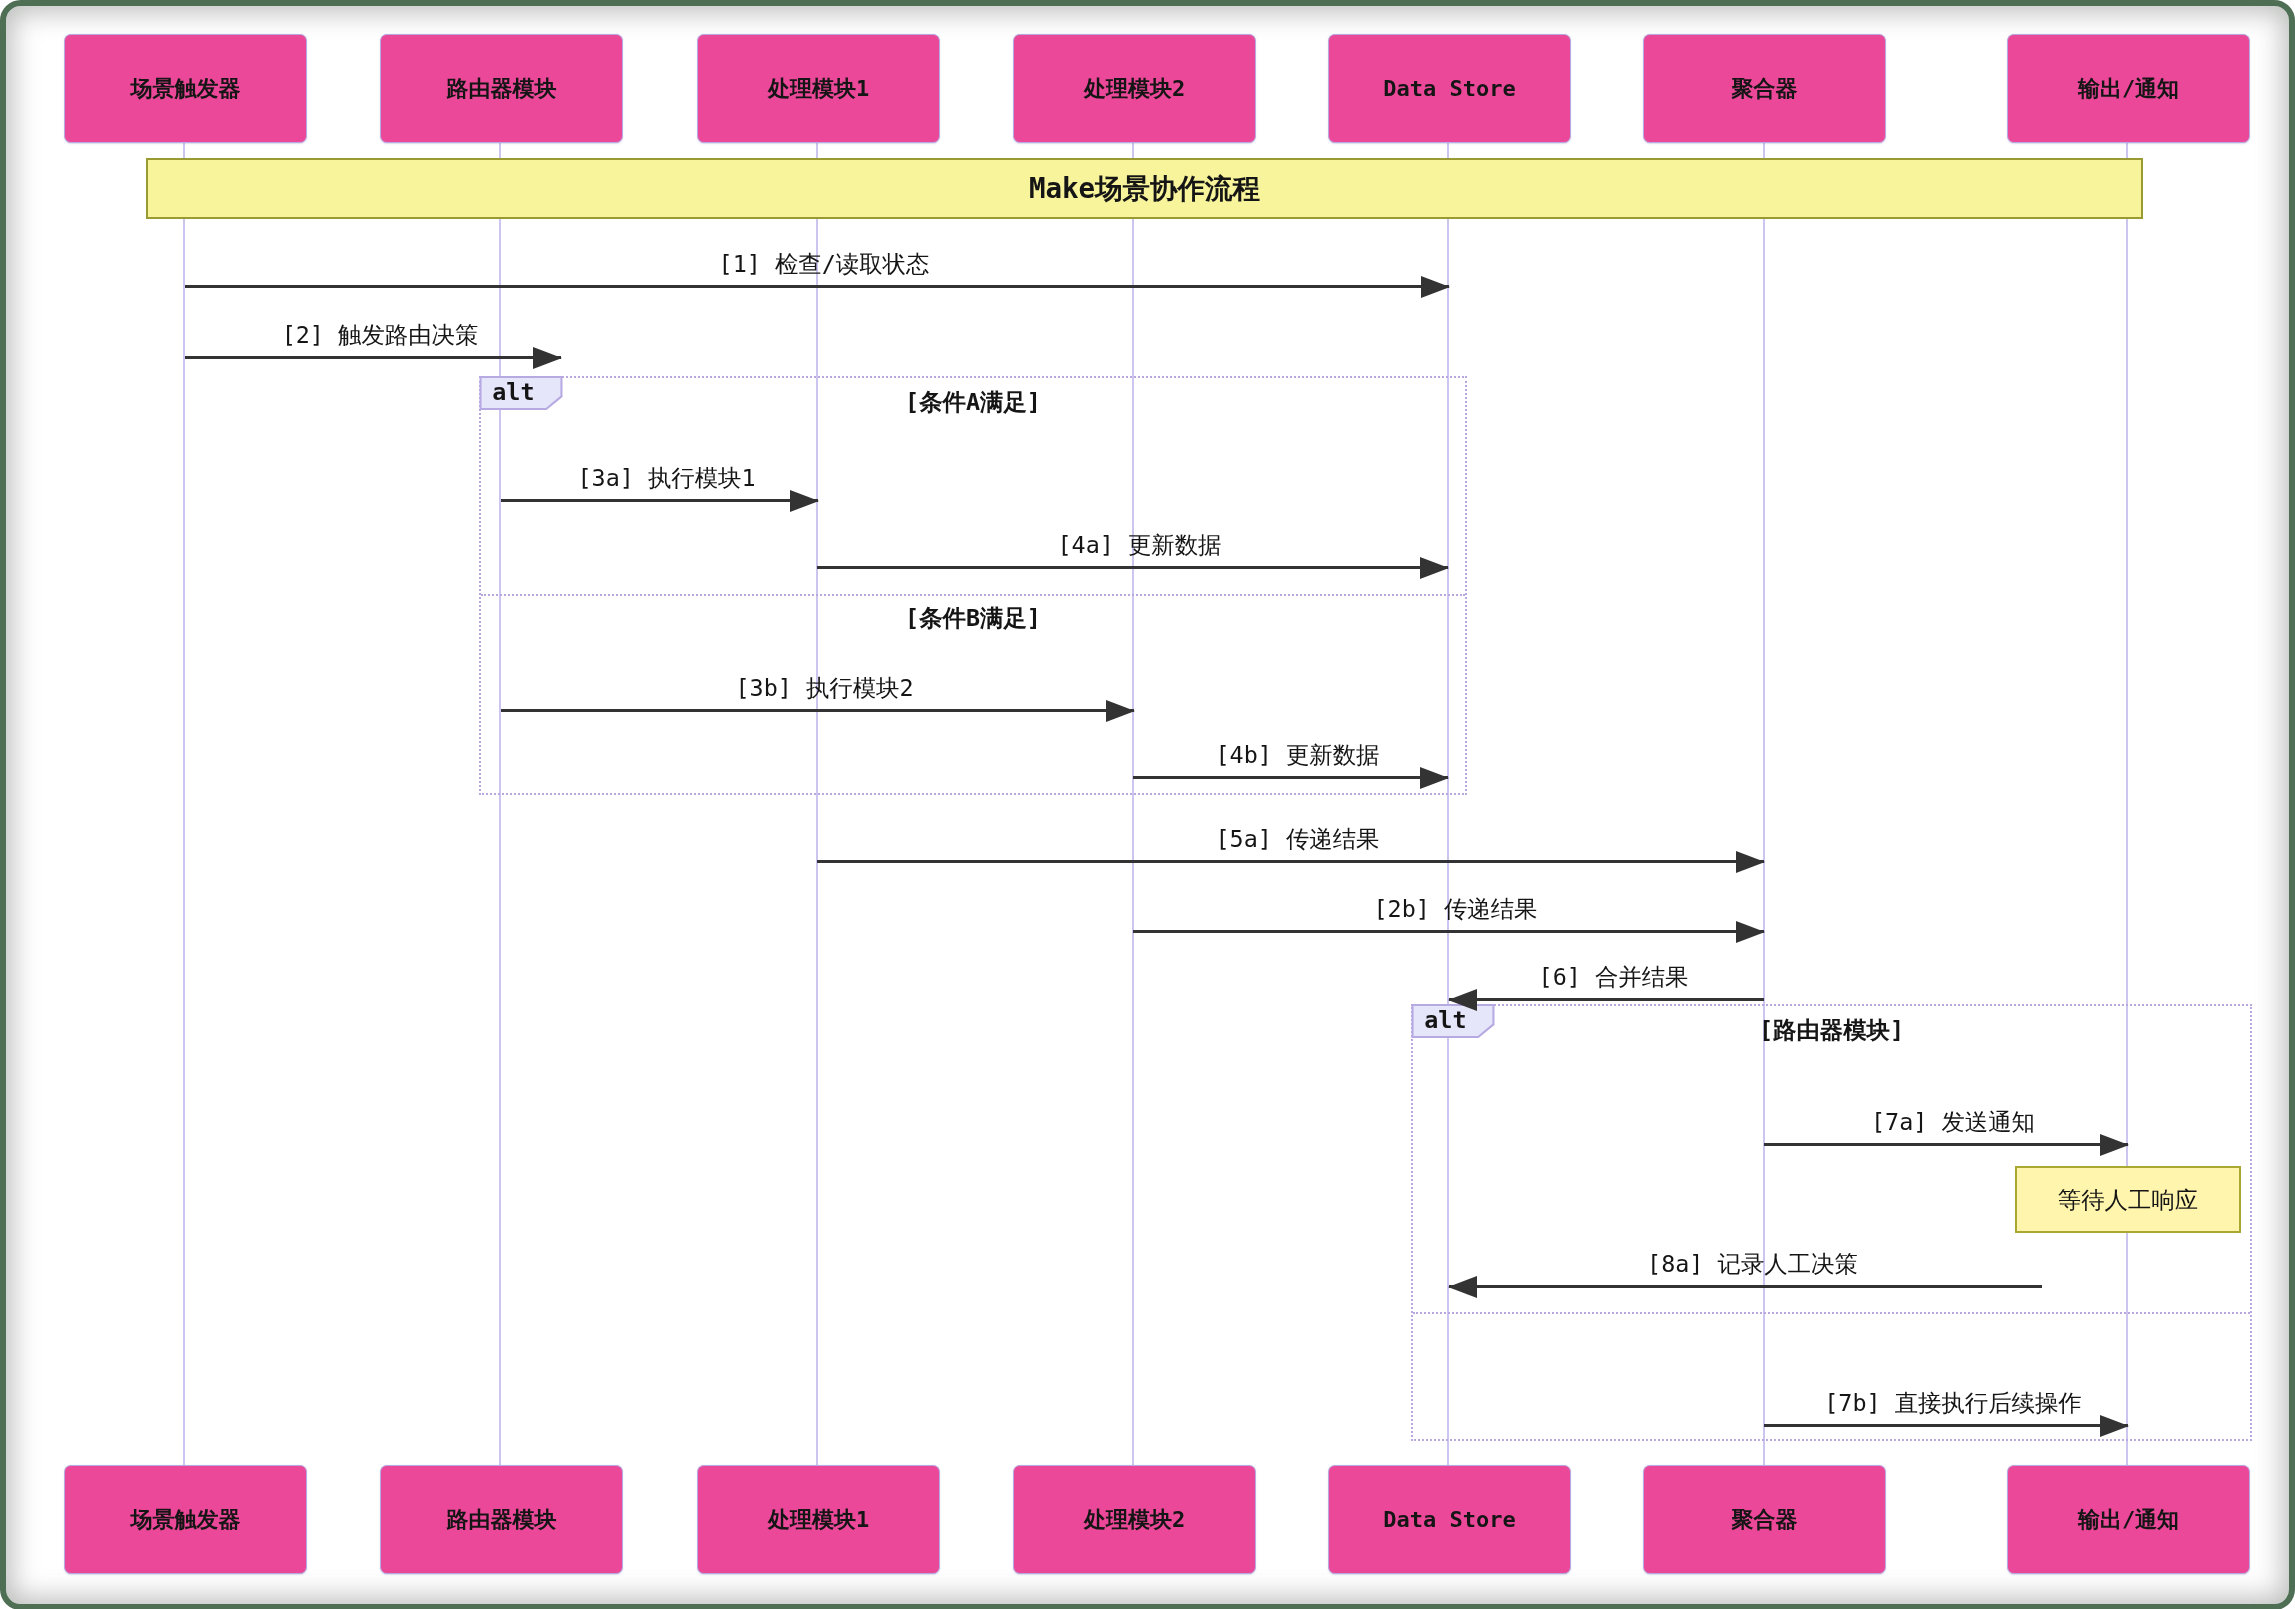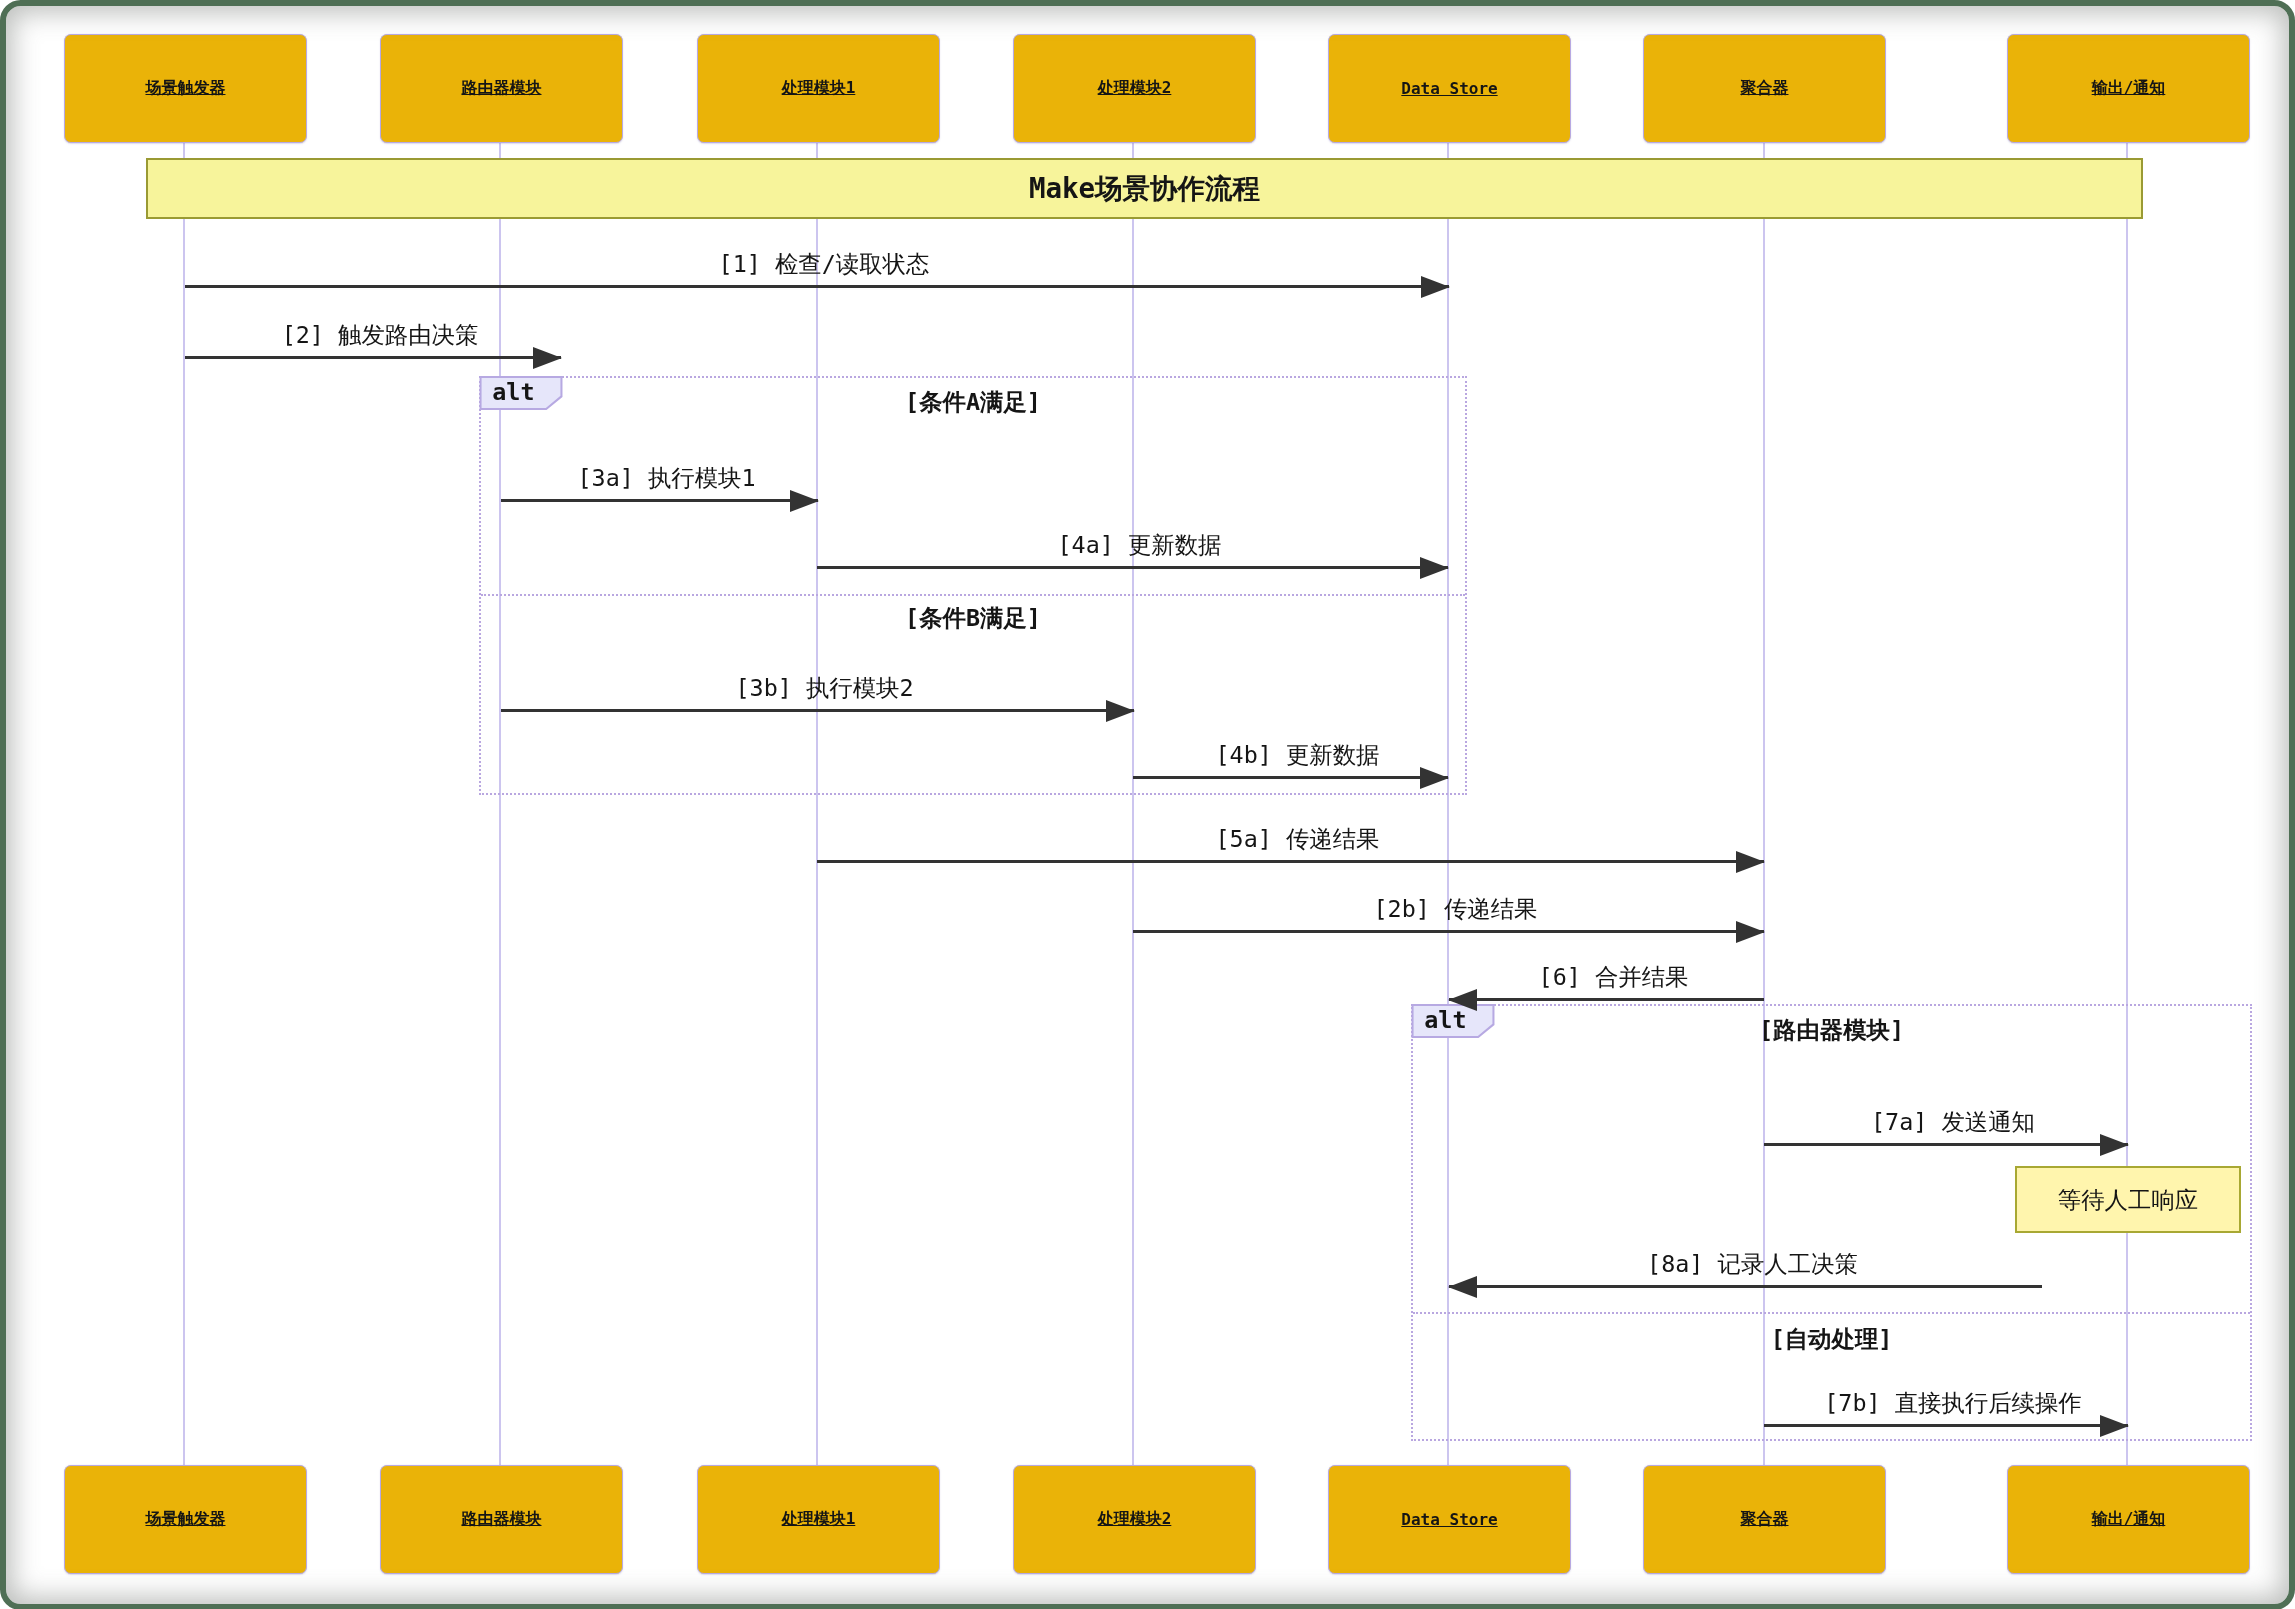--- a/index.html
+++ b/index.html
@@ -3,23 +3,23 @@
 <meta charset="utf-8">
 <style>
   html,body{margin:0;padding:0;background:#ffffff;}
   body{width:2295px;height:1610px;font-family:"DejaVu Sans Mono","DejaVu Sans",sans-serif;}
   .stage{position:relative;width:2295px;height:1610px;background:#ffffff;overflow:hidden;}
   .frame{position:absolute;inset:0;border:6.2px solid #4f6f55;border-radius:20.7px;
          box-shadow:inset 0 0 26px 6.9px rgba(110,115,110,0.45);z-index:20;pointer-events:none;}
   
   .lifeline{position:absolute;top:141px;height:1325px;width:2.1px;background:#ccc5ef;z-index:1;}
   
-  .actor{position:absolute;width:241px;height:107px;background:#eab308;border:1.4px solid #b7a9e2;
+  .actor{position:absolute;width:241px;height:107px;background:#ec4899;border:1.4px solid #b7a9e2;
          border-radius:6.9px;display:flex;align-items:center;justify-content:center;
-         font-size:16px;font-weight:600;color:#151515;z-index:5;box-shadow:0 0.7px 1.4px rgba(120,110,180,.25);text-decoration:underline;}
+         font-size:22px;font-weight:600;color:#151515;z-index:5;box-shadow:0 0.7px 1.4px rgba(120,110,180,.25);}
   
   .title-band{position:absolute;left:146px;top:158px;width:1997px;height:61px;background:#f7f49b;
               border:2.1px solid #9a9a33;box-sizing:border-box;display:flex;align-items:center;justify-content:center;
               font-size:27.5px;font-weight:600;color:#151515;z-index:2;}
   
   .msg{position:absolute;height:41px;z-index:4;}
   .msg-label{position:absolute;left:14px;right:0;top:0;height:33px;line-height:33px;text-align:center;
              font-size:23.4px;color:#151515;white-space:nowrap;}
   .msg-line{position:absolute;left:0;right:0;top:37px;height:2.8px;background:#333333;}
   .head-r{position:absolute;right:-1.4px;top:27.5px;width:0;height:0;
@@ -83,21 +83,20 @@
 
   <div class="alt" style="left:1411px;top:1004px;width:841px;height:437px">
     <div class="alt-tab">
       <svg width="84" height="34" viewBox="0 0 122 50">
         <path d="M1.5,1.5 H120.5 V30 L98,48.5 H1.5 Z" fill="#e6e6fa" stroke="#b7a9e2" stroke-width="3"></path>
       </svg>
       <span>alt</span>
     </div>
     <div class="alt-cond" style="top:8.3px">[路由器模块]</div>
     <div class="alt-divider" style="top:306px"></div>
-    <div class="alt-cond" style="top:317px">[自动处理]</div>
   </div>
 
   <div class="msg" style="left:185px;top:248px;width:1264px">
     <div class="msg-label">[1] 检查/读取状态</div>
     <div class="msg-line"></div>
     <div class="head-r"></div>
   </div>
   <div class="msg" style="left:185px;top:319px;width:376px">
     <div class="msg-label">[2] 触发路由决策</div>
     <div class="msg-line"></div>

